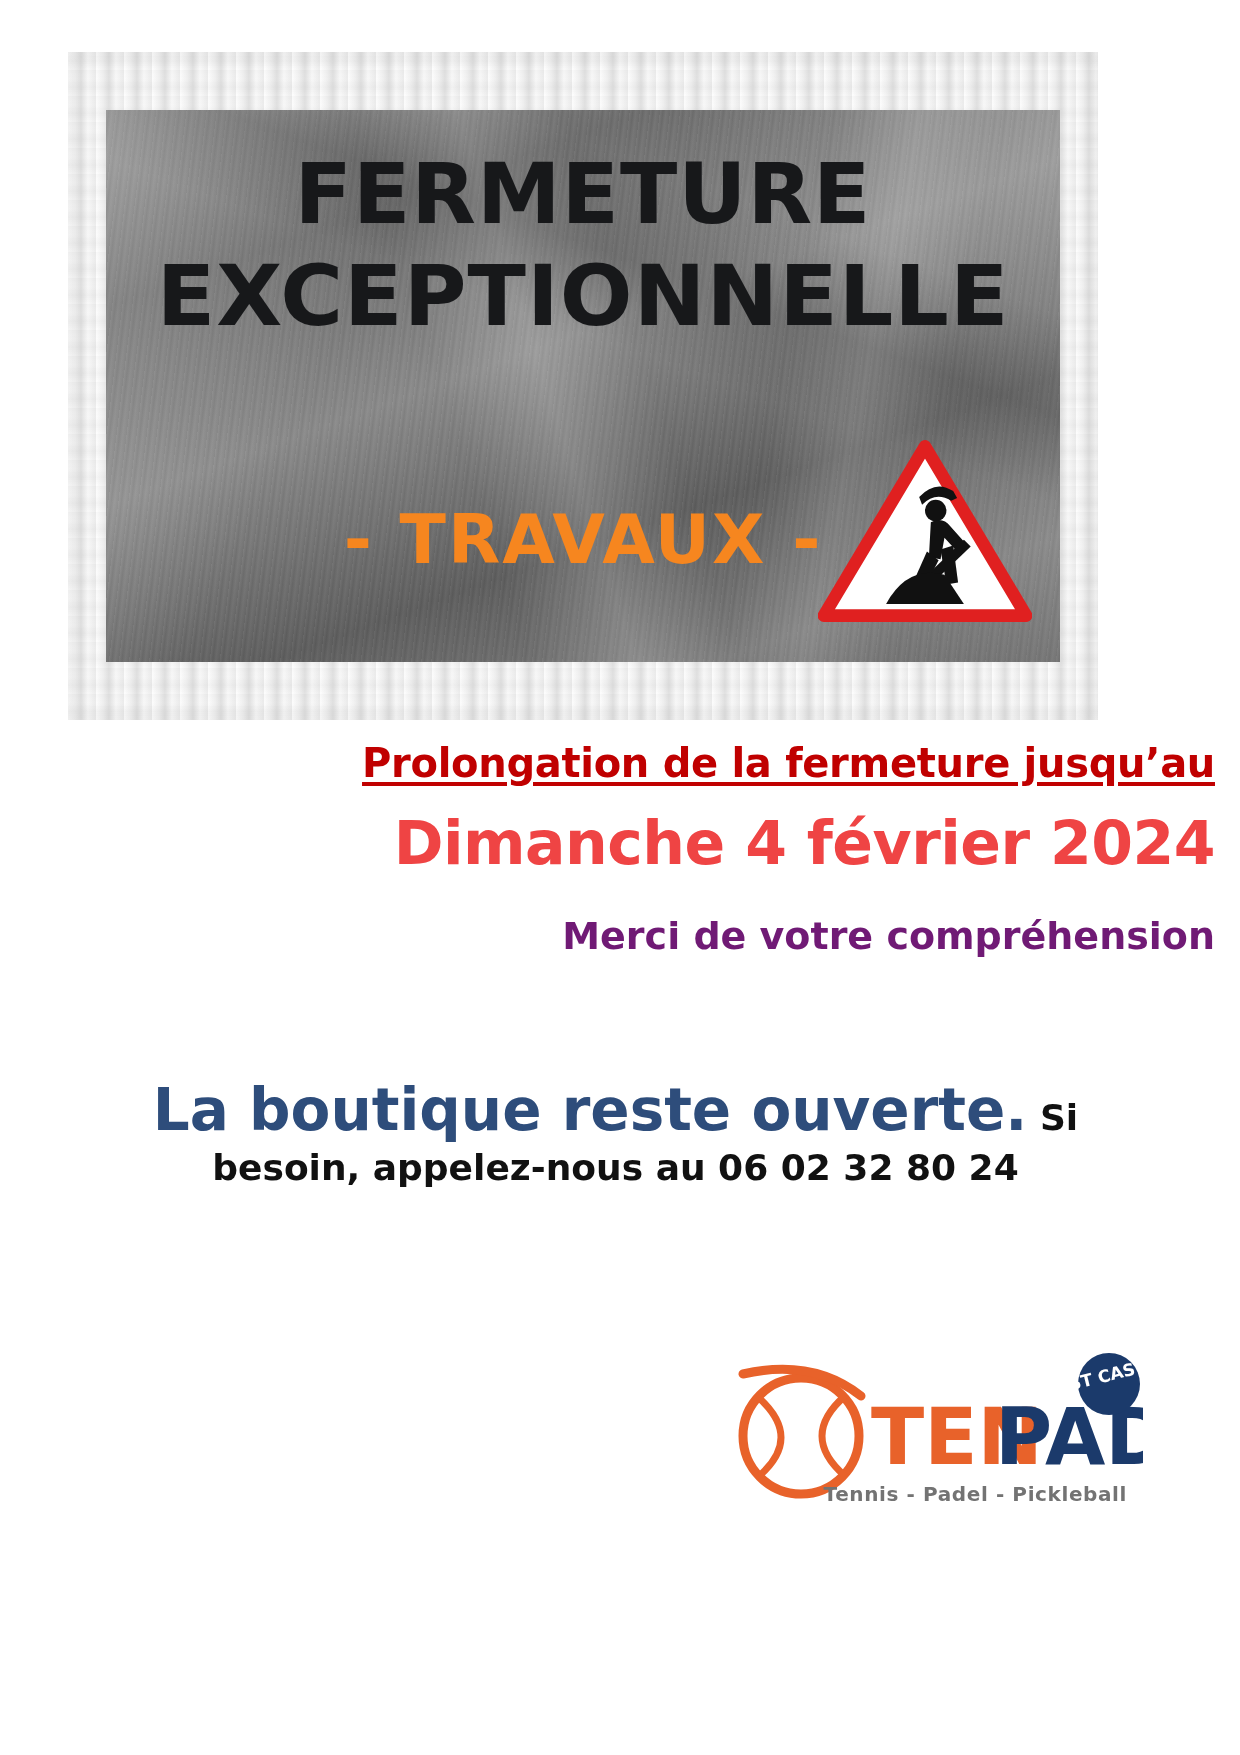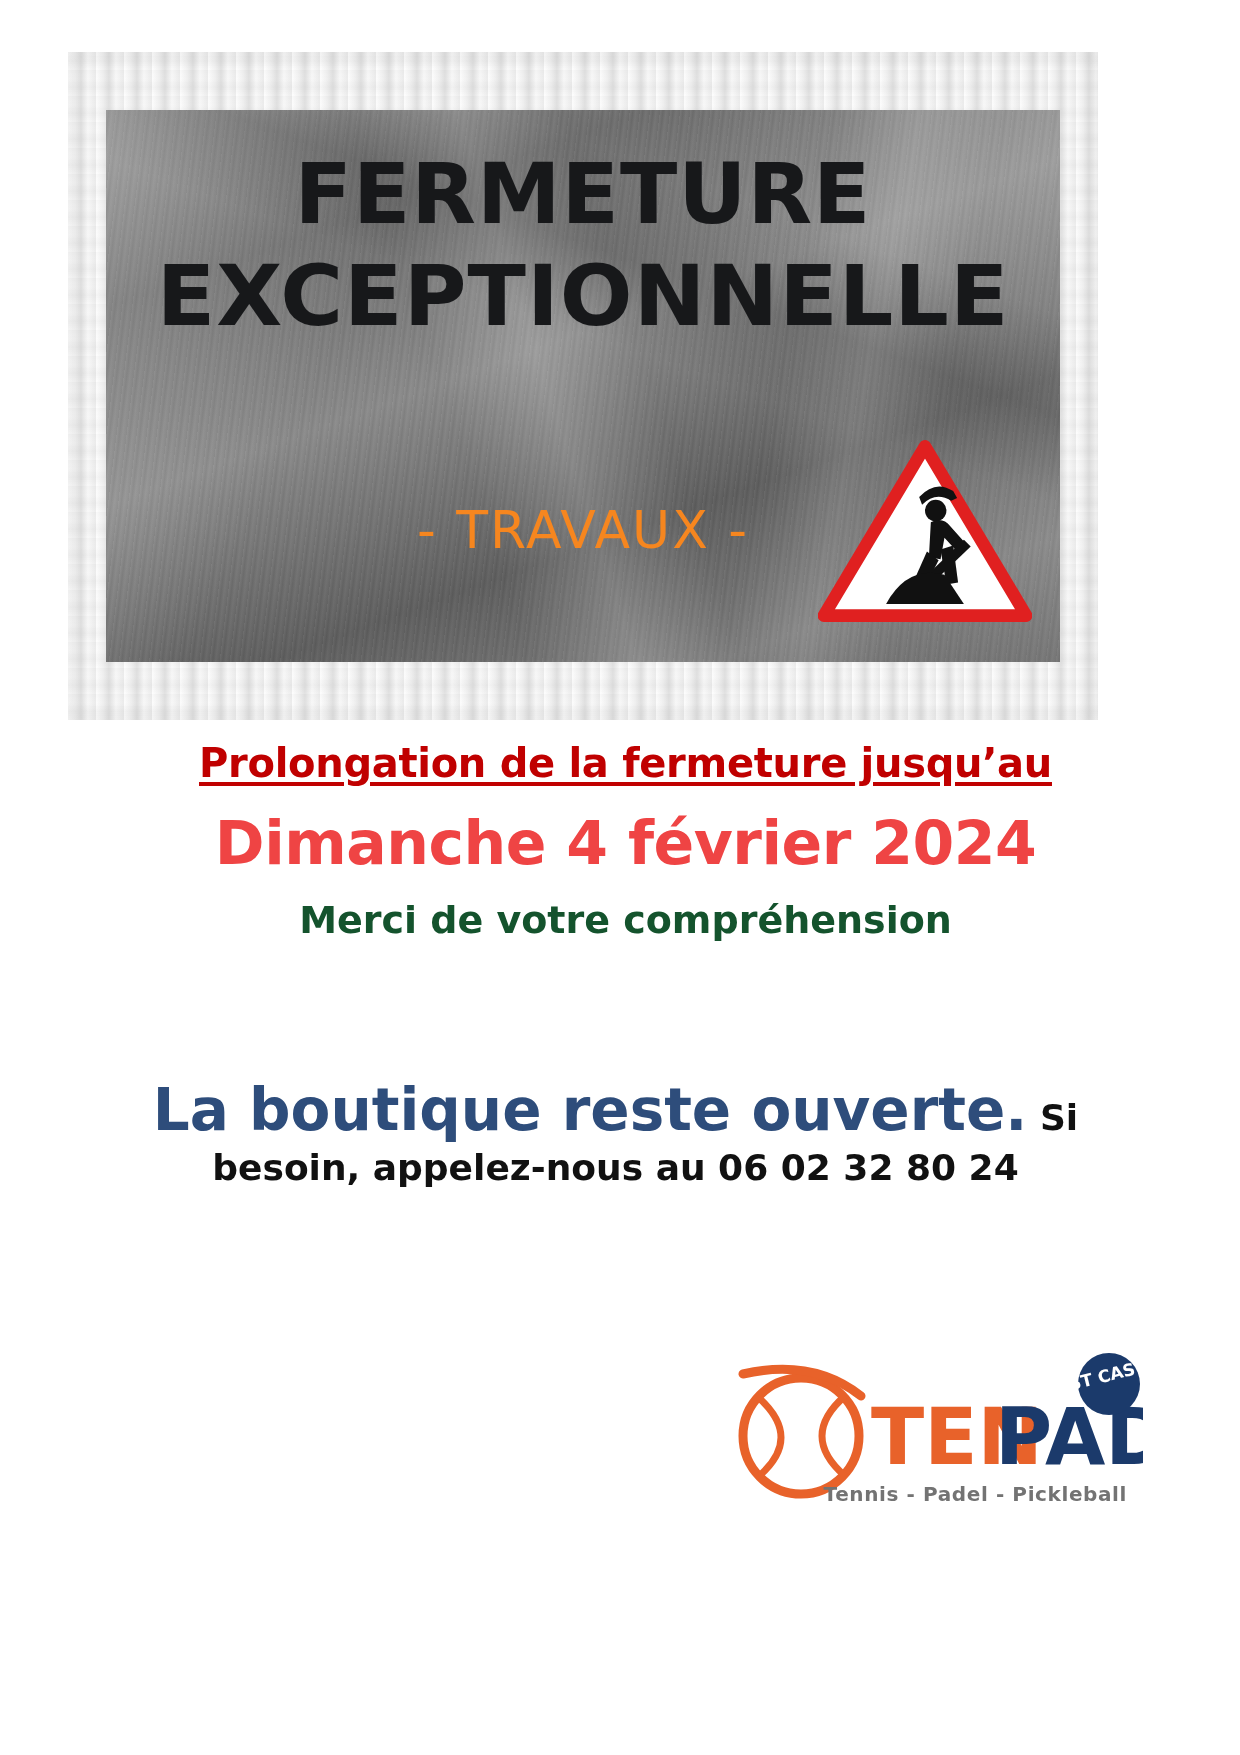--- a/index.html
+++ b/index.html
@@ -106,22 +106,22 @@
   .sign-travaux {
     position: absolute;
     left: 0;
     right: 0;
     top: 390px;
     text-align: center;
     z-index: 3;
   }
   .sign-travaux span {
     font-family: "DejaVu Sans", sans-serif;
-    font-weight: 400;
-    font-size: 52px;
+    font-weight: 700;
+    font-size: 68px;
     color: #f6861f;
     letter-spacing: 2px;
     white-space: nowrap;
   }
 
   
   .warn-tri {
     position: absolute;
     right: 28px;
     bottom: 38px;
@@ -129,21 +129,21 @@
     height: 186px;
     z-index: 4;
   }
 
   
   .msg {
     position: absolute;
     left: 0;
     right: 16px;
     top: 740px;
-    text-align: center;
+    text-align: right;
     padding-left: 36px;
   }
   .line-prolong {
     font-family: "DejaVu Sans", sans-serif;
     font-weight: 700;
     font-size: 40px;
     color: #c00000;
     text-decoration: underline;
     text-underline-offset: 5px;
     letter-spacing: -0.3px;
@@ -153,22 +153,22 @@
     font-weight: 700;
     font-size: 60px;
     color: #ef4444;
     margin-top: 22px;
     letter-spacing: -0.5px;
   }
   .line-merci {
     font-family: "DejaVu Sans", sans-serif;
     font-weight: 700;
     font-size: 38px;
-    color: #14532d;
-    margin-top: 20px;
+    color: #701a75;
+    margin-top: 36px;
   }
 
   .boutique-block {
     position: absolute;
     left: 90px;
     right: 90px;
     top: 1075px;
     text-align: center;
     line-height: 1.22;
   }

